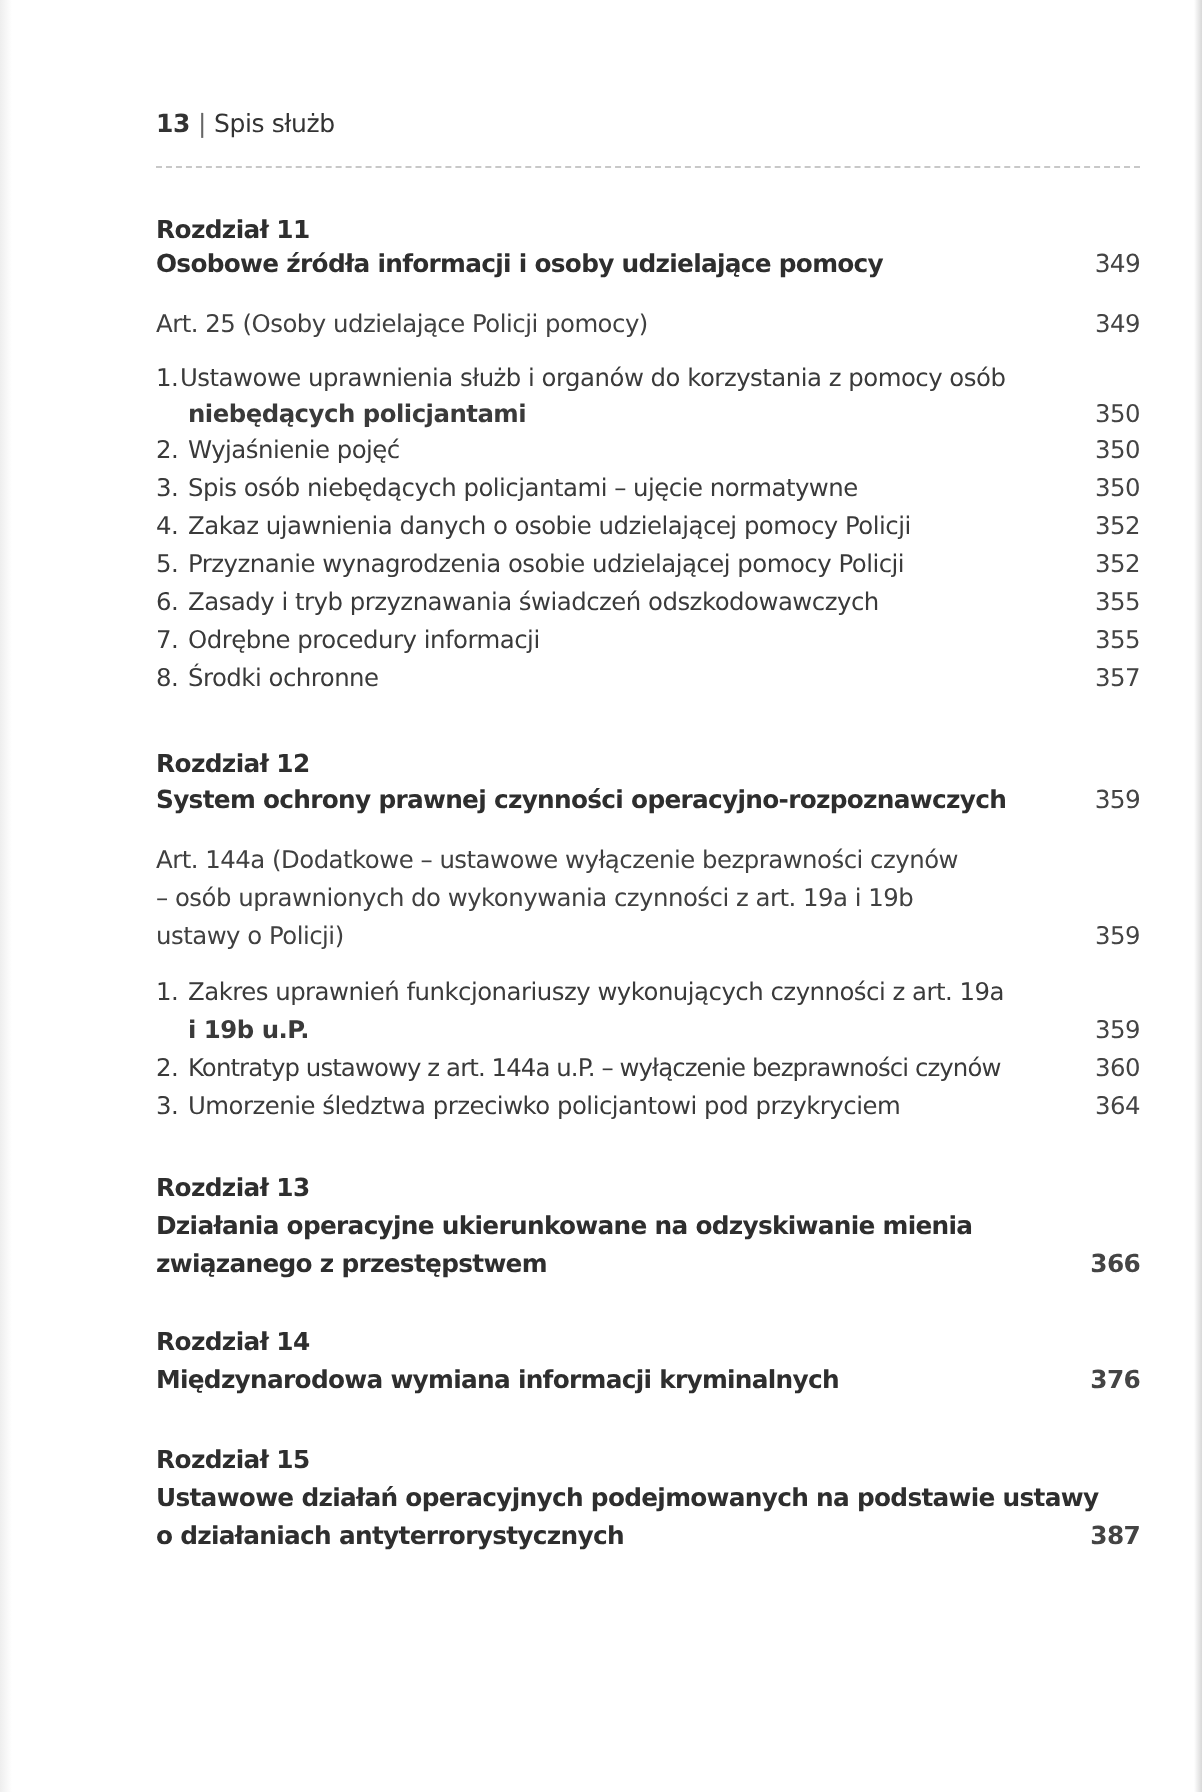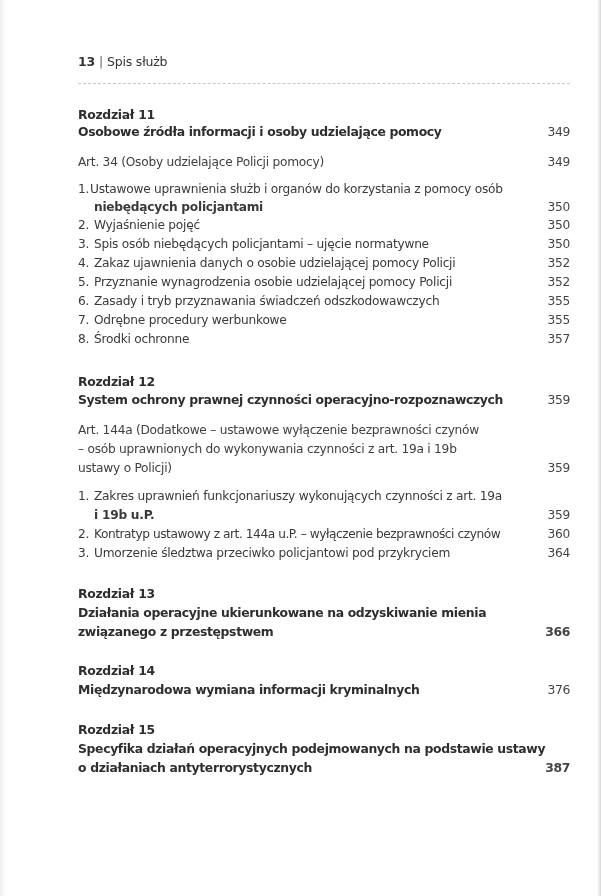--- a/index.html
+++ b/index.html
@@ -60,21 +60,21 @@
 
   <div class="row chapter-label" style="top:105px">
     <span class="txt">Rozdział 11</span>
   </div>
   <div class="row chapter-title" style="top:122px">
     <span class="txt">Osobowe źródła informacji i osoby udzielające pomocy</span>
     <span class="pg">349</span>
   </div>
 
   <div class="row art" style="top:153px">
-    <span class="txt">Art. 34 (Osoby udzielające Policji pomocy)</span>
+    <span class="txt">Art. 25 (Osoby udzielające Policji pomocy)</span>
     <span class="pg">349</span>
   </div>
 
   <div class="row item" style="top:180px">
     <span class="no">1.</span>
     <span class="t" style="left:12px">Ustawowe uprawnienia służb i organów do korzystania z pomocy osób</span>
   </div>
   <div class="row item" style="top:198px">
     <span class="t cont">niebędących policjantami</span>
     <span class="pg">350</span>
@@ -99,21 +99,21 @@
     <span class="t">Przyznanie wynagrodzenia osobie udzielającej pomocy Policji</span>
     <span class="pg">352</span>
   </div>
   <div class="row item" style="top:292px">
     <span class="no">6.</span>
     <span class="t">Zasady i tryb przyznawania świadczeń odszkodowawczych</span>
     <span class="pg">355</span>
   </div>
   <div class="row item" style="top:311px">
     <span class="no">7.</span>
-    <span class="t">Odrębne procedury werbunkowe</span>
+    <span class="t">Odrębne procedury informacji</span>
     <span class="pg">355</span>
   </div>
   <div class="row item" style="top:330px">
     <span class="no">8.</span>
     <span class="t">Środki ochronne</span>
     <span class="pg">357</span>
   </div>
 
   <div class="row chapter-label" style="top:372px">
     <span class="txt">Rozdział 12</span>
@@ -162,28 +162,28 @@
   <div class="row chapter-title" style="top:622px">
     <span class="txt">związanego z przestępstwem</span>
     <span class="pg" style="font-weight:bold">366</span>
   </div>
 
   <div class="row chapter-label" style="top:661px">
     <span class="txt">Rozdział 14</span>
   </div>
   <div class="row chapter-title" style="top:680px">
     <span class="txt">Międzynarodowa wymiana informacji kryminalnych</span>
-    <span class="pg" style="font-weight:normal">376</span>
+    <span class="pg" style="font-weight:bold">376</span>
   </div>
 
   <div class="row chapter-label" style="top:720px">
     <span class="txt">Rozdział 15</span>
   </div>
   <div class="row chapter-title" style="top:739px">
-    <span class="txt">Specyfika działań operacyjnych podejmowanych na podstawie ustawy</span>
+    <span class="txt">Ustawowe działań operacyjnych podejmowanych na podstawie ustawy</span>
   </div>
   <div class="row chapter-title" style="top:758px">
     <span class="txt">o działaniach antyterrorystycznych</span>
     <span class="pg" style="font-weight:bold">387</span>
   </div>
 
 </div>
 
 <style>
   

